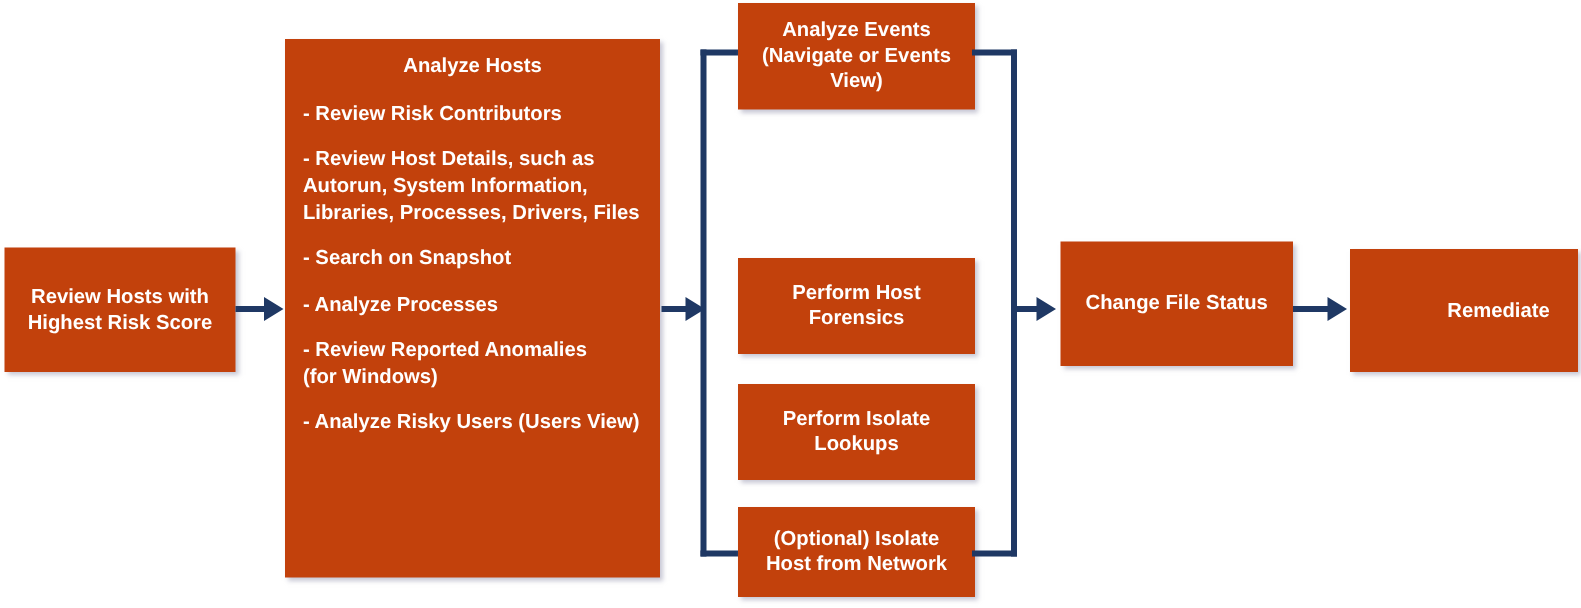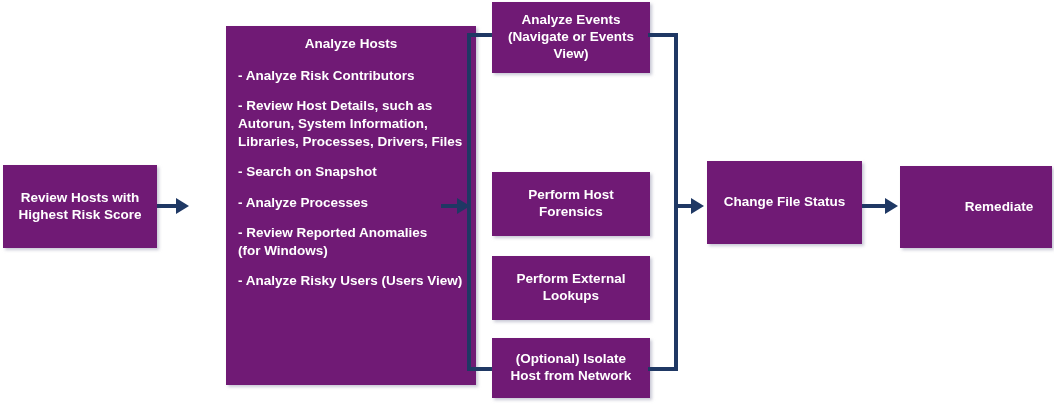--- a/index.html
+++ b/index.html
@@ -10,21 +10,21 @@
   #canvas {
     position: relative;
     width: 1054px;
     height: 405px;
     background: #ffffff;
     font-family: "Liberation Sans", sans-serif;
     overflow: hidden;
   }
   .node {
     position: absolute;
-    background: #701a75;
+    background: #c2410c;
     color: #ffffff;
     font-weight: bold;
     display: flex;
     align-items: center;
     justify-content: center;
     text-align: center;
     box-sizing: border-box;
     box-shadow: 2px 2px 3px rgba(170,170,190,0.65);
     line-height: 1.25;
   }
@@ -78,23 +78,23 @@
 <div id="canvas">
 
   <div class="node plain-node" style="left:3px; top:165px; width:154px; height:83px;">
     <span style="white-space:pre-line;">Review Hosts with
 Highest Risk Score</span>
   </div>
 
   <div class="hline" style="left:157px; top:204px; width:20px;"></div>
   <div class="arrowhead" style="left:176px; top:198px;"></div>
 
-  <div class="node list-node" style="left:190px; top:26px; width:250px; height:359px;margin-left:36px;">
+  <div class="node list-node" style="left:190px; top:26px; width:250px; height:359px;">
     <div class="list-title">Analyze Hosts</div>
-    <div class="list-item">- Analyze Risk Contributors</div>
+    <div class="list-item">- Review Risk Contributors</div>
     <div class="list-item">- Review Host Details, such as
 Autorun, System Information,
 Libraries, Processes, Drivers, Files</div>
     <div class="list-item">- Search on Snapshot</div>
     <div class="list-item">- Analyze Processes</div>
     <div class="list-item">- Review Reported Anomalies
 (for Windows)</div>
     <div class="list-item">- Analyze Risky Users (Users View)</div>
   </div>
 
@@ -111,21 +111,21 @@
 View)</span>
   </div>
 
 
   <div class="node center-node" style="left:492px; top:172px; width:158px; height:64px;">
     <span style="white-space:pre-line;">Perform Host
 Forensics</span>
   </div>
 
   <div class="node center-node" style="left:492px; top:256px; width:158px; height:64px;">
-    <span style="white-space:pre-line;">Perform External
+    <span style="white-space:pre-line;">Perform Isolate
 Lookups</span>
   </div>
 
   <div class="node center-node" style="left:492px; top:338px; width:158px; height:60px;">
     <span style="white-space:pre-line;">(Optional) Isolate
 Host from Network</span>
   </div>
 
   <div class="hline" style="left:648px; top:33px; width:30px;"></div>
   <div class="hline" style="left:648px; top:367px; width:30px;"></div>

